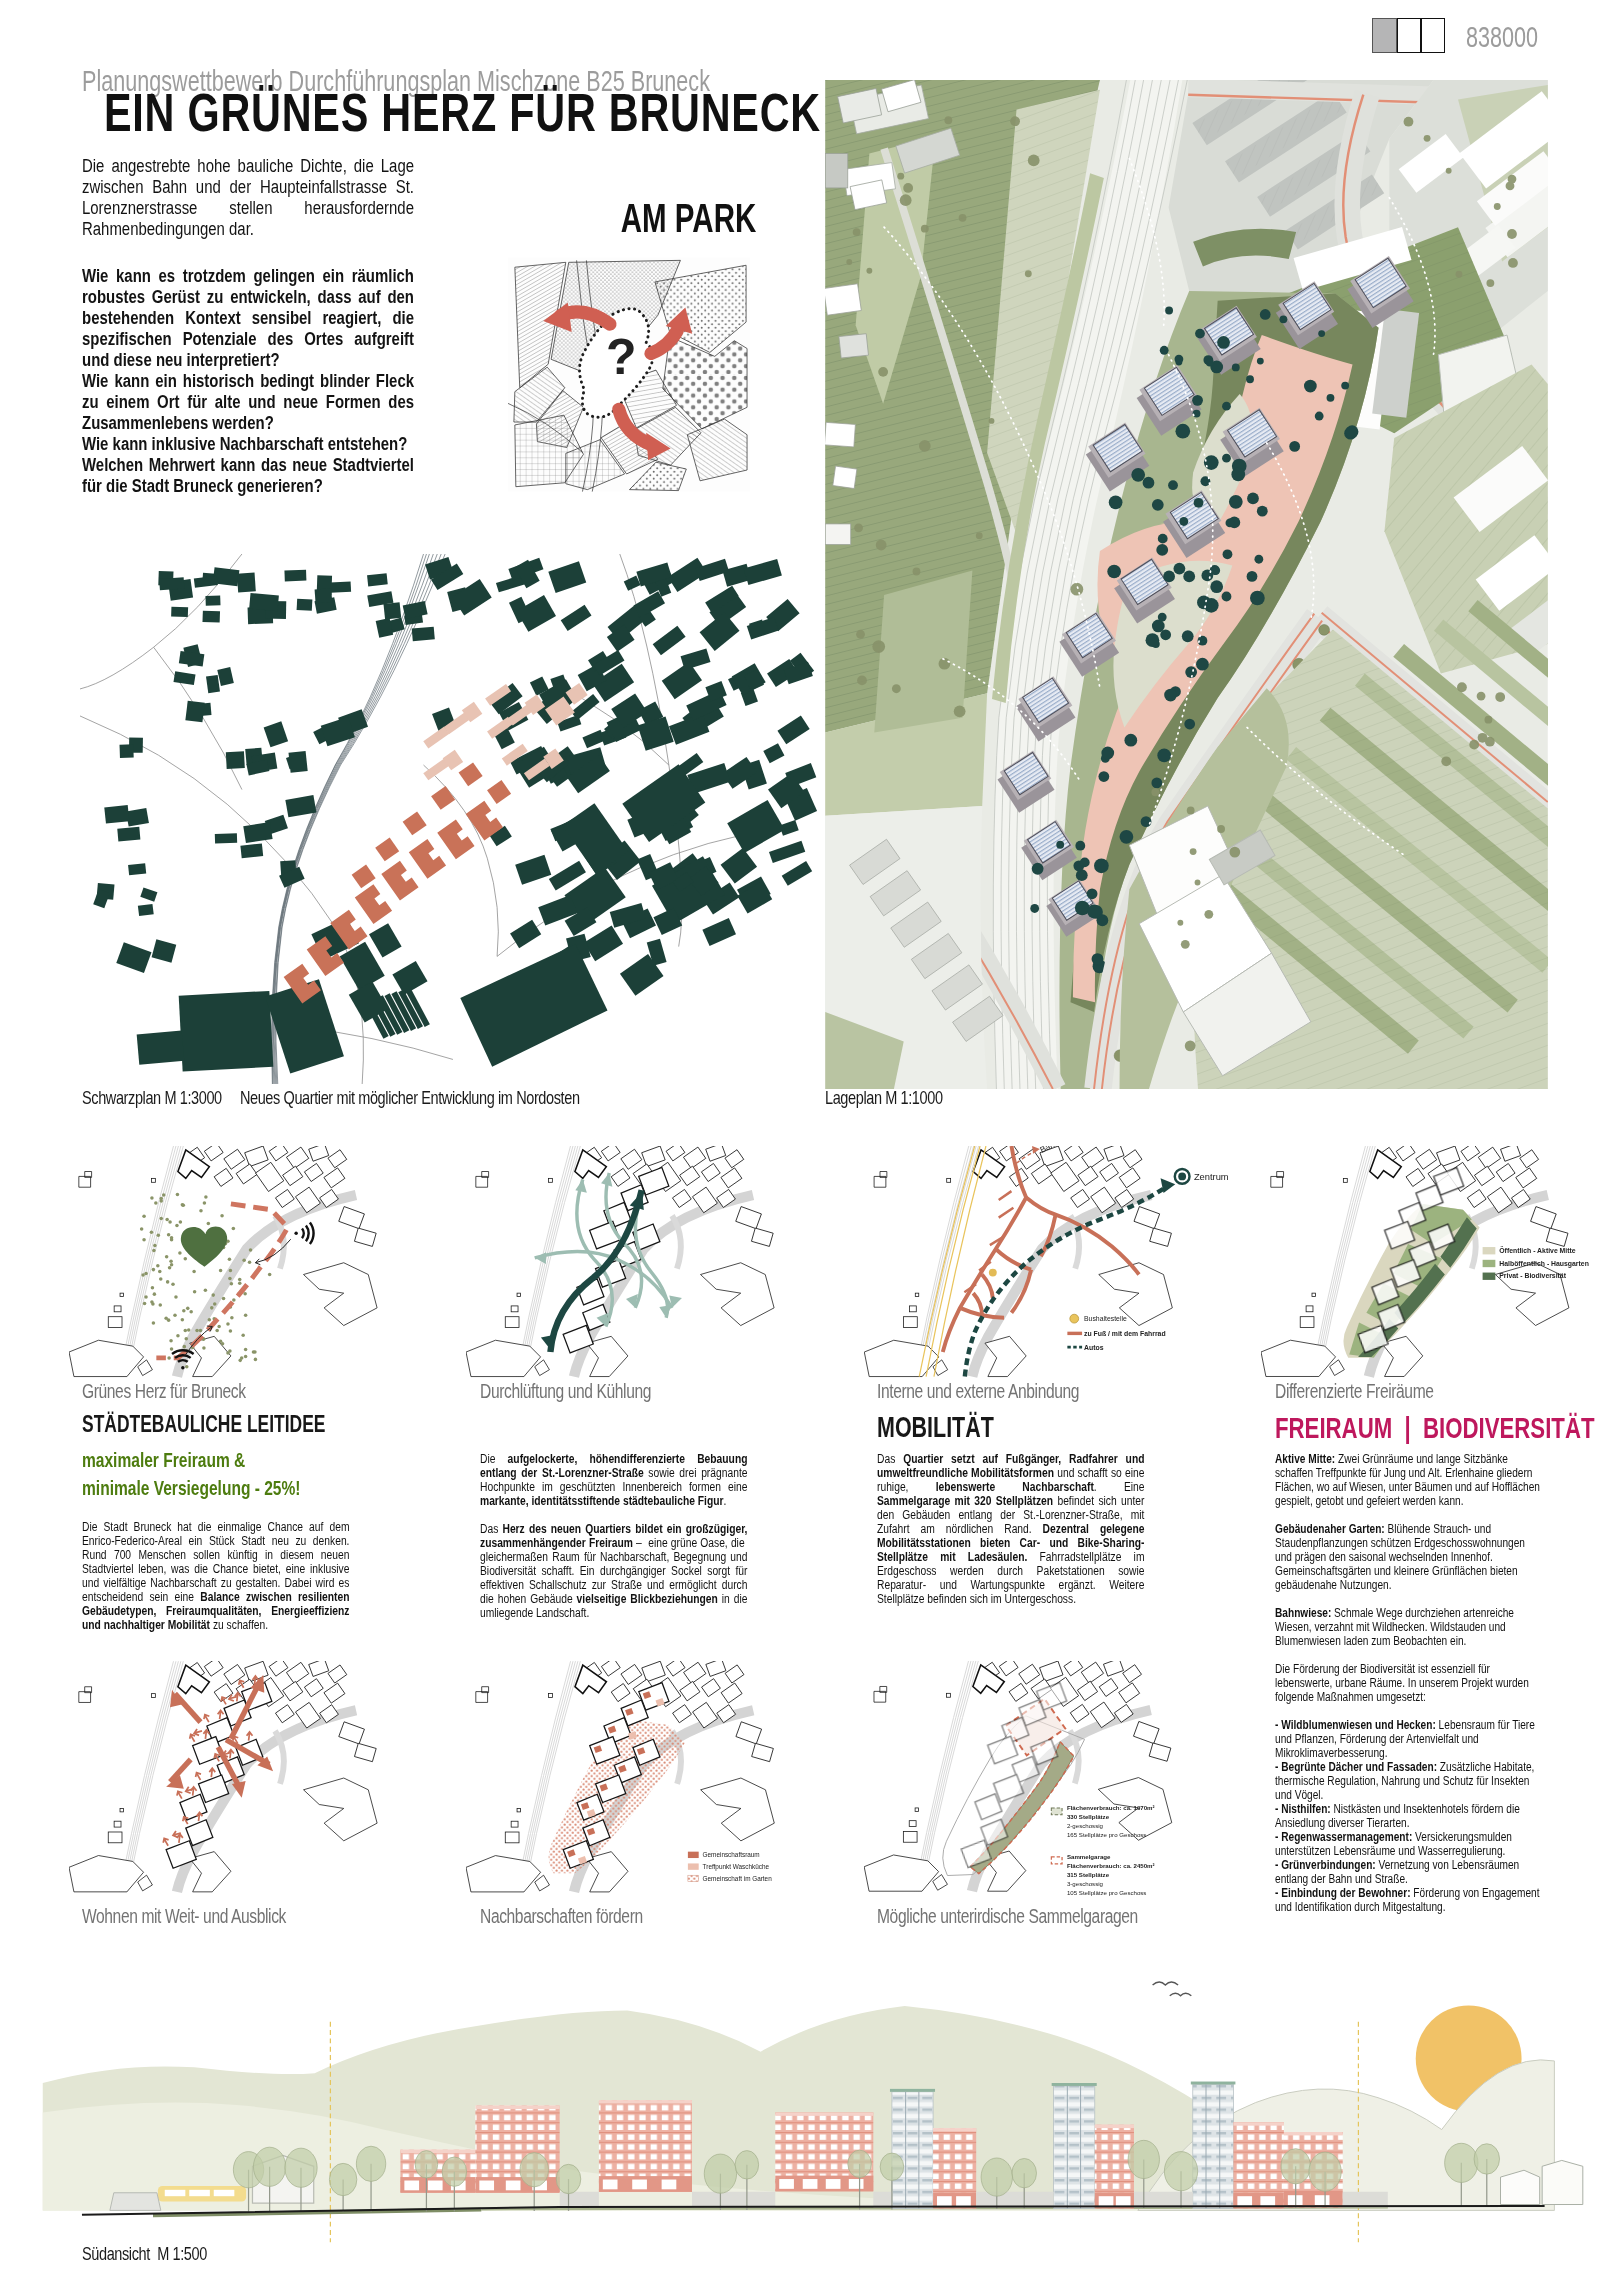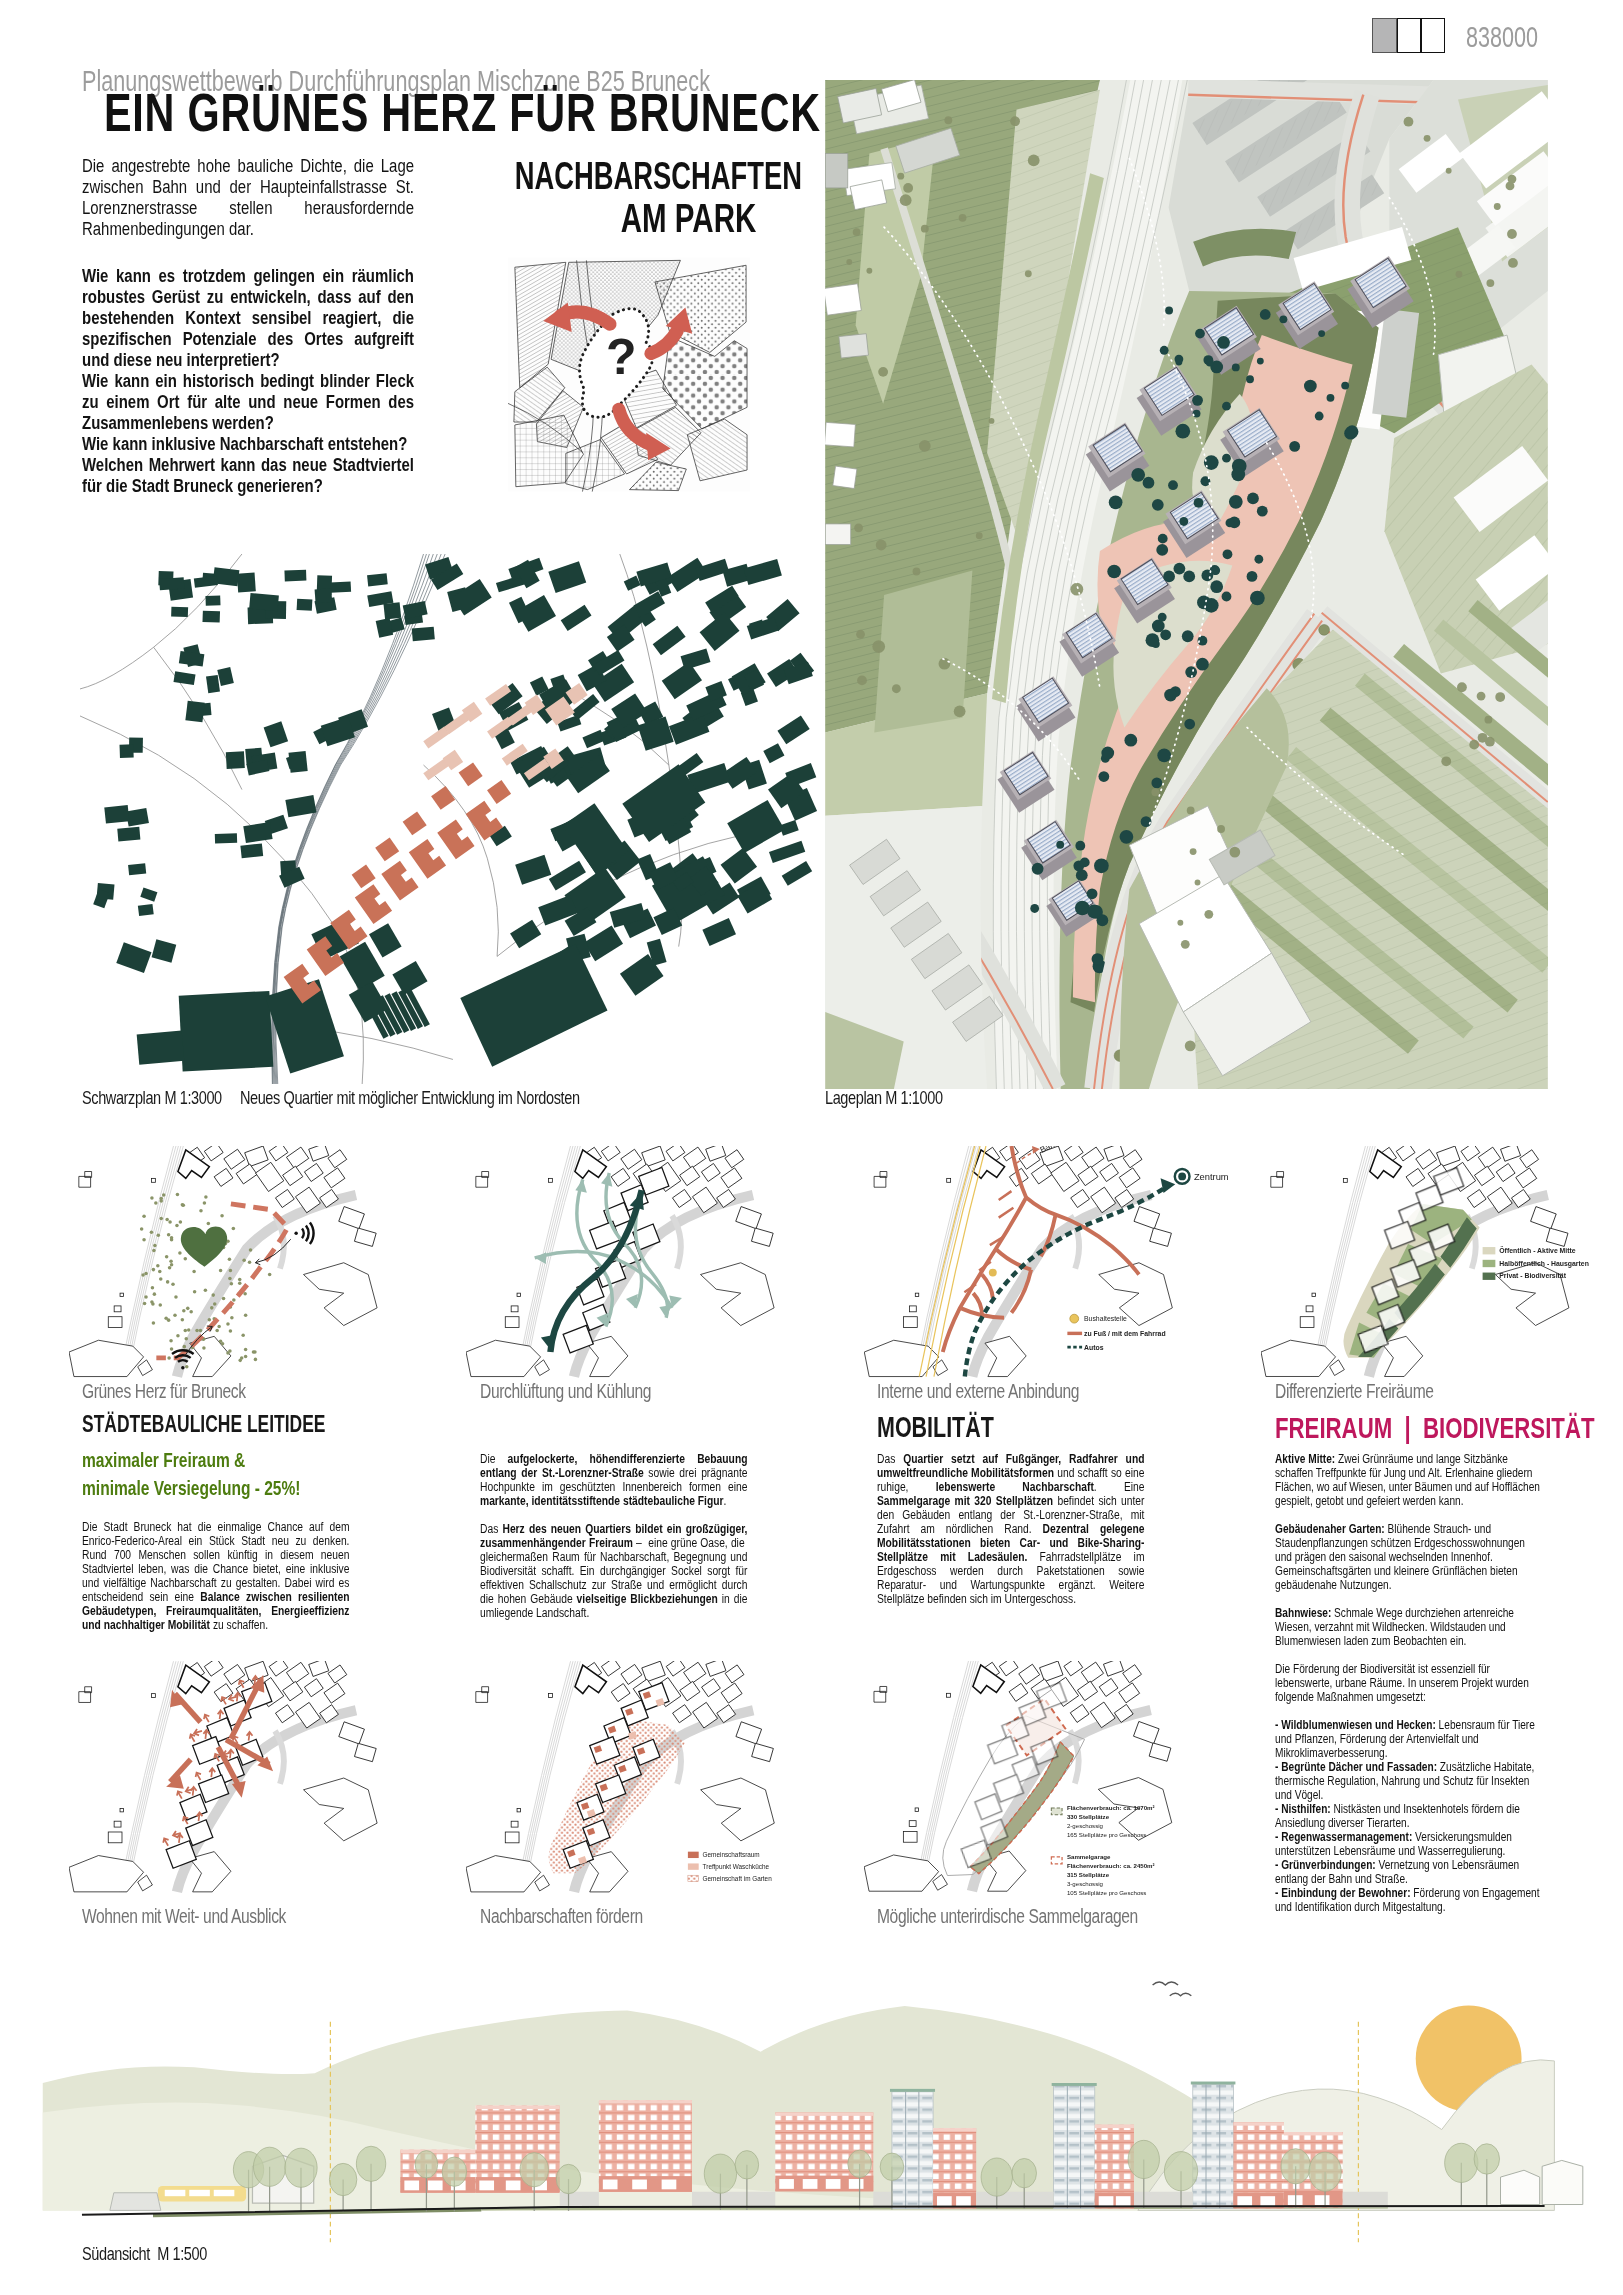--- a/index.html
+++ b/index.html
@@ -27,21 +27,20 @@
 </div>
 
 <div class="abs" style="left:1466px;top:19.6px;font-size:30px;color:#9c9c9c"><span class="cnd" style="transform:scaleX(.72)">838000</span></div>
 
 <div class="abs" style="left:84px;top:82px;font-size:53px;font-weight:bold;color:#111;margin-left:20px;"><span class="cnd" style="transform:scaleX(.78);letter-spacing:1px">EIN GRÜNES HERZ FÜR BRUNECK</span></div>
 
 <div class="abs intro" style="left:82px;top:156px">Die angestrebte hohe bauliche Dichte, die Lage zwischen Bahn und der Haupteinfallstrasse St. Lorenznerstrasse stellen herausfordernde Rahmenbedingungen dar.</div>
 
 <div class="abs intro" style="left:82px;top:266px;font-weight:bold">Wie kann es trotzdem gelingen ein räumlich robustes Gerüst zu entwickeln, dass auf den bestehenden Kontext sensibel reagiert, die spezifischen Potenziale des Ortes aufgreift und diese neu interpretiert?<br>Wie kann ein historisch bedingt blinder Fleck zu einem Ort für alte und neue Formen des Zusammenlebens werden?<br>Wie kann inklusive Nachbarschaft entstehen?<br>Welchen Mehrwert kann das neue Stadtviertel für die Stadt Bruneck generieren?</div>
 
-<div class="abs" style="right:822px;top:155px;font-size:38px;font-weight:bold;color:#111"><span class="cndr" style="transform:scaleX(.72)">NACHBARSCHAFTEN</span></div>
 
 <div class="abs" style="right:868px;top:195px;font-size:41px;font-weight:bold;color:#111"><span class="cndr" style="transform:scaleX(.72)">AM PARK</span></div>
 
 <svg class="abs" style="left:508px;top:257px" width="242" height="235" viewBox="0 0 494 478">
 <defs>
 <pattern id="skfine" width="8" height="8" patternUnits="userSpaceOnUse">
           <circle cx="2" cy="2" r="1.2" fill="#4a4a4a"></circle>
           <circle cx="6" cy="6" r="1.2" fill="#4a4a4a"></circle>
         </pattern>
 <pattern id="skmid" width="14" height="14" patternUnits="userSpaceOnUse">

